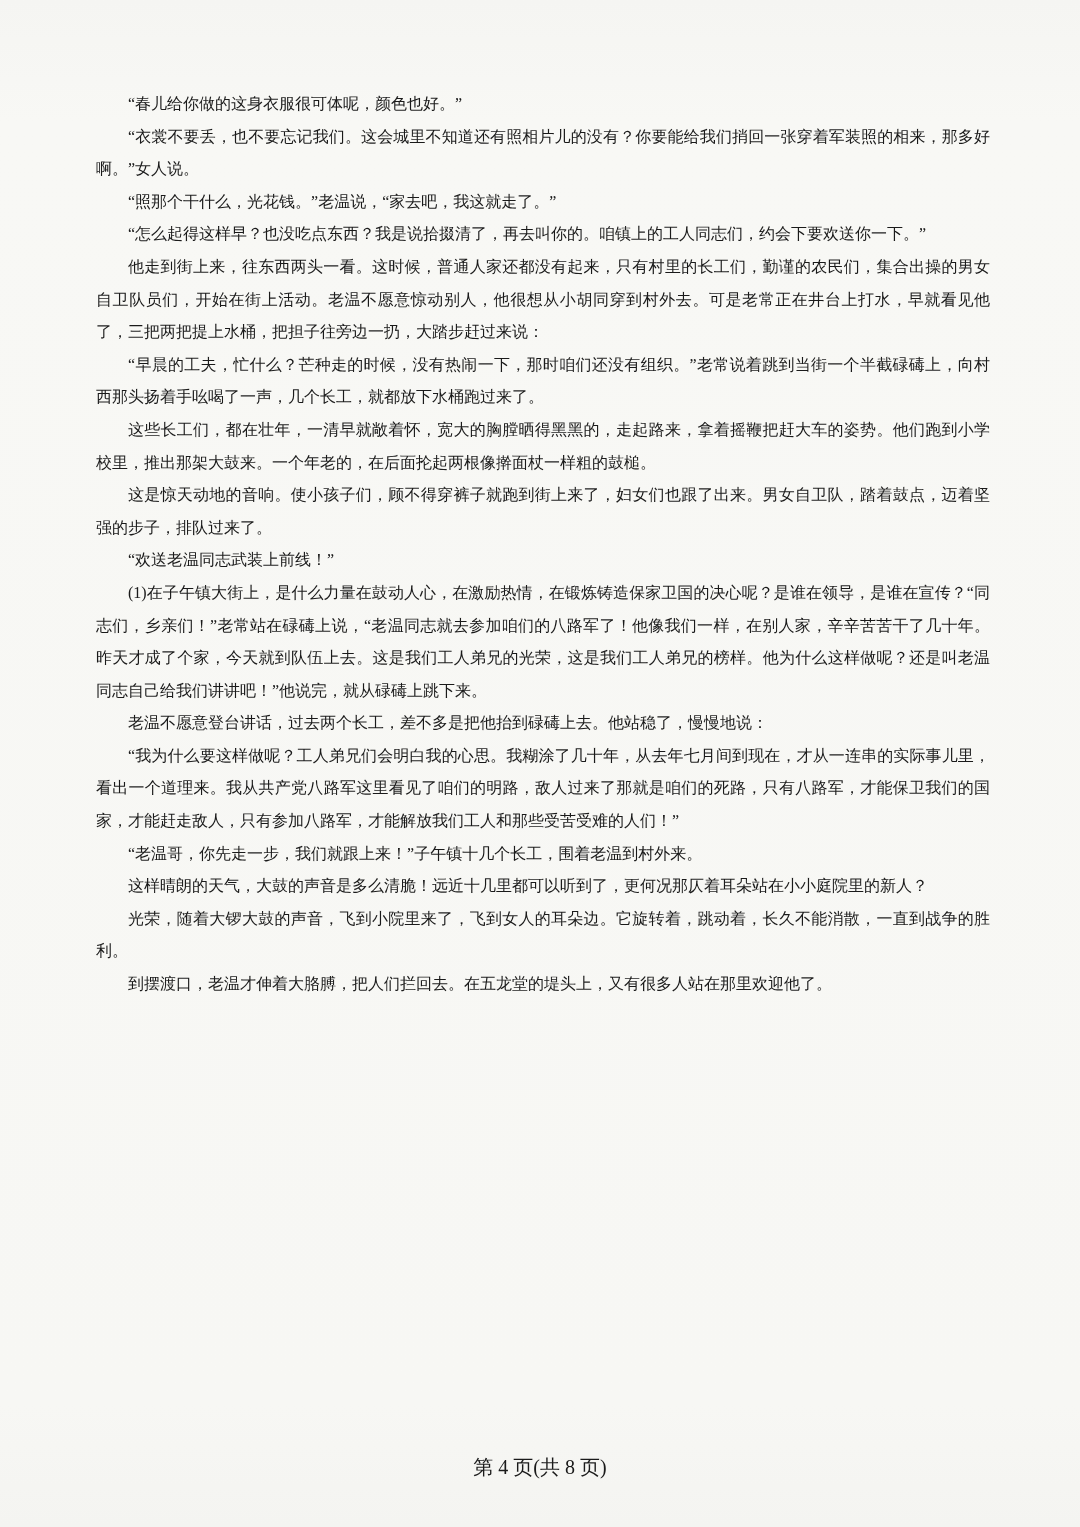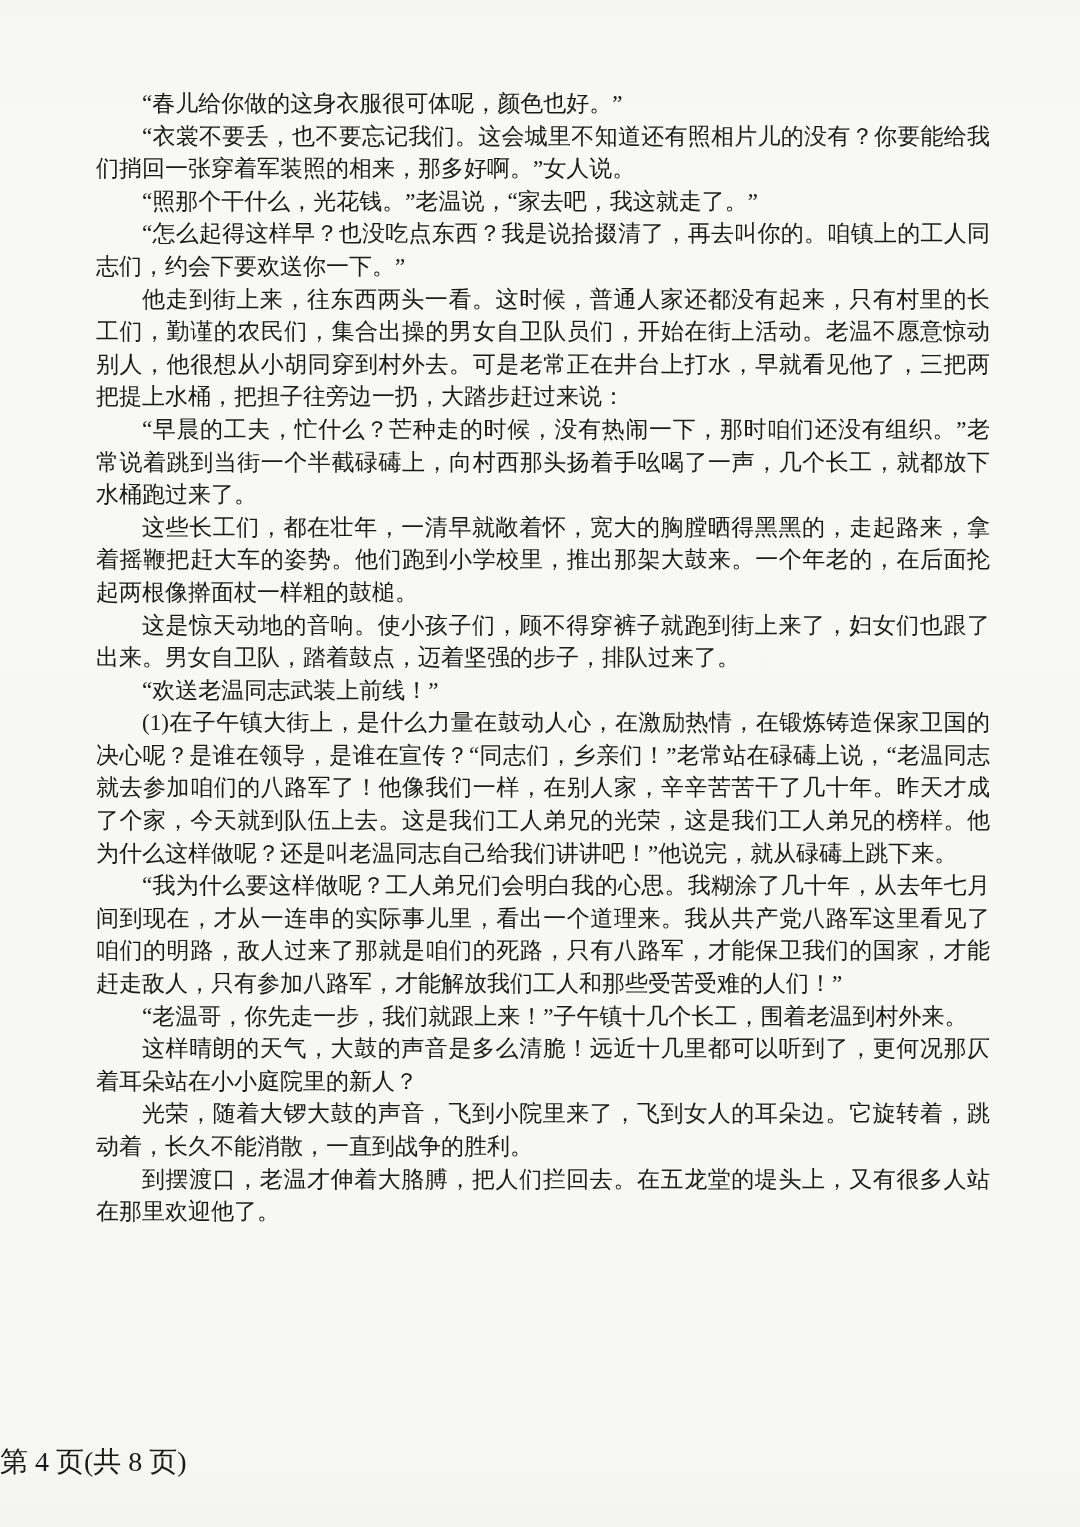--- a/index.html
+++ b/index.html
@@ -22,57 +22,58 @@
   }
   .content {
     position: absolute;
     top: 88px;
     left: 96px;
     width: 894px;
   }
   .para {
     margin: 0;
     text-indent: 2em;
-    font-size: 23px;
+    font-size: 16px;
     line-height: 32.6px;
     text-align: justify;
     text-justify: inter-ideograph;
     font-weight: 500;
     word-break: break-all;
   }
   .u {
     text-underline-offset: 5px;
     text-decoration-thickness: 1.6px;
   }
   .footer {
     position: absolute;
     bottom: 46px;
     left: 0;
     width: 100%;
-    text-align: left;
-    font-size: 28px;
+    text-align: center;
+    font-size: 20px;
     font-weight: 500;
     color: #1a1a1a;
   }
 </style>
 </head>
 <body>
 
 <div class="page">
   <div class="content" id="paragraphs">
       <p class="para"><span>“春儿给你做的这身衣服很可体呢，颜色也好。”</span></p>
       <p class="para"><span>“衣裳不要丢，也不要忘记我们。这会城里不知道还有照相片儿的没有？你要能给我们捎回一张穿着军装照的相来，那多好啊。”女人说。</span></p>
       <p class="para"><span>“照那个干什么，光花钱。”老温说，“家去吧，我这就走了。”</span></p>
       <p class="para"><span>“怎么起得这样早？也没吃点东西？我是说拾掇清了，再去叫你的。咱镇上的工人同志们，约会下要欢送你一下。”</span></p>
       <p class="para"><span>他走到街上来，往东西两头一看。这时候，普通人家还都没有起来，只有村里的长工们，勤谨的农民们，集合出操的男女自卫队员们，开始在街上活动。老温不愿意惊动别人，他很想从小胡同穿到村外去。可是老常正在井台上打水，早就看见他了，三把两把提上水桶，把担子往旁边一扔，大踏步赶过来说：</span></p>
       <p class="para"><span>“早晨的工夫，忙什么？芒种走的时候，没有热闹一下，那时咱们还没有组织。”老常说着跳到当街一个半截碌碡上，向村西那头扬着手吆喝了一声，几个长工，就都放下水桶跑过来了。</span></p>
       <p class="para"><span>这些长工们，都在壮年，一清早就敞着怀，宽大的胸膛晒得黑黑的，走起路来，拿着摇鞭把赶大车的姿势。他们跑到小学校里，推出那架大鼓来。一个年老的，在后面抡起两根像擀面杖一样粗的鼓槌。</span></p>
       <p class="para"><span>这是惊天动地的音响。使小孩子们，顾不得穿裤子就跑到街上来了，妇女们也跟了出来。男女自卫队，踏着鼓点，迈着坚强的步子，排队过来了。</span></p>
       <p class="para"><span>“欢送老温同志武装上前线！”</span></p>
       <p class="para"><span class="u">(1)在子午镇大街上，是什么力量在鼓动人心，在激励热情，在锻炼铸造保家卫国的决心呢？是谁在领导，是谁在宣传？</span><span>“同志们，乡亲们！”老常站在碌碡上说，“老温同志就去参加咱们的八路军了！他像我们一样，在别人家，辛辛苦苦干了几十年。昨天才成了个家，今天就到队伍上去。这是我们工人弟兄的光荣，这是我们工人弟兄的榜样。他为什么这样做呢？还是叫老温同志自己给我们讲讲吧！”他说完，就从碌碡上跳下来。</span></p>
+      <p class="para"><span>老温不愿意登台讲话，过去两个长工，差不多是把他抬到碌碡上去。他站稳了，慢慢地说：</span></p>
       <p class="para"><span>“我为什么要这样做呢？工人弟兄们会明白我的心思。我糊涂了几十年，从去年七月间到现在，才从一连串的实际事儿里，看出一个道理来。我从共产党八路军这里看见了咱们的明路，敌人过来了那就是咱们的死路，只有八路军，才能保卫我们的国家，才能赶走敌人，只有参加八路军，才能解放我们工人和那些受苦受难的人们！”</span></p>
       <p class="para"><span>“老温哥，你先走一步，我们就跟上来！”子午镇十几个长工，围着老温到村外来。</span></p>
       <p class="para"><span>这样晴朗的天气，大鼓的声音是多么清脆！远近十几里都可以听到了，更何况那仄着耳朵站在小小庭院里的新人？</span></p>
       <p class="para"><span>光荣，随着大锣大鼓的声音，飞到小院里来了，飞到女人的耳朵边。它旋转着，跳动着，长久不能消散，一直到战争的胜利。</span></p>
       <p class="para"><span>到摆渡口，老温才伸着大胳膊，把人们拦回去。在五龙堂的堤头上，又有很多人站在那里欢迎他了。</span></p>
     </div>
   <div class="footer">第 4 页(共 8 页)</div>
 </div>
 
 </body></html>

